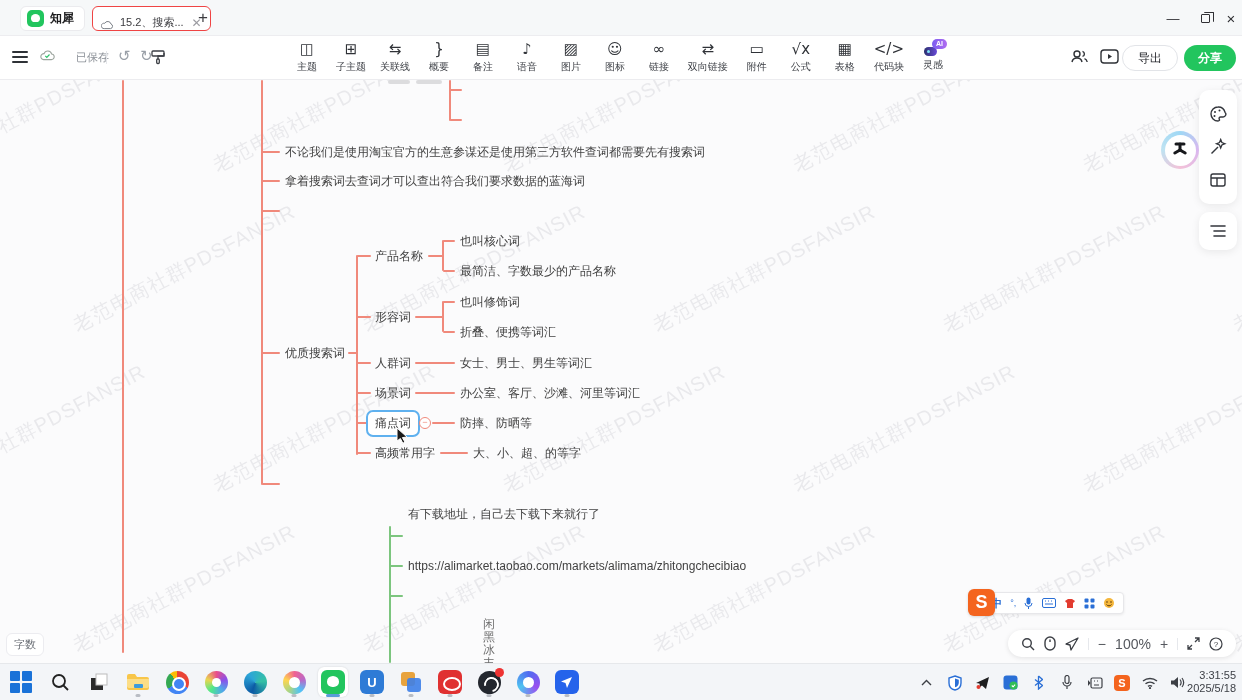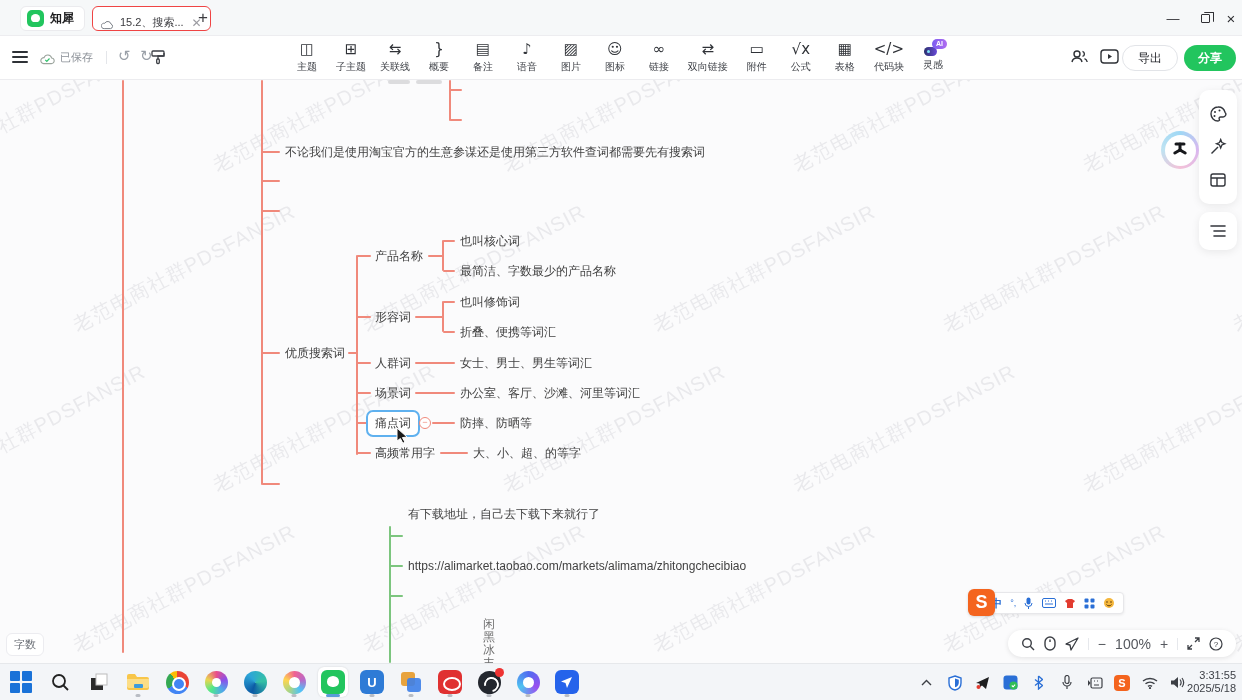--- a/index.html
+++ b/index.html
@@ -18,21 +18,21 @@
   .doc-tab{position:absolute;left:92px;top:6px;height:25px;padding:0 8px;background:#fff;border:1px solid #ef4444;border-radius:6px;display:flex;align-items:flex-end;gap:6px;font-size:11px;color:#3b3b3f}
   .tab-close{color:#9a9aa0;font-size:12px;margin-left:2px;cursor:pointer}
   .tab-add{position:absolute;left:198px;top:8px;font-size:17px;color:#3c3c40;line-height:20px}
   .wctl{position:absolute;top:0;height:36px;width:34px;display:flex;align-items:center;justify-content:center;color:#303034;font-size:13px}
   .restore-glyph{width:9px;height:9px;border:1px solid #303034;border-radius:1px;position:relative}
   .restore-glyph::before{content:"";position:absolute;left:2px;top:-3px;width:9px;height:9px;border:1px solid #303034;border-left:none;border-bottom:none;border-radius:1px}
   
   .toolbar{position:absolute;left:0;top:36px;width:1242px;height:44px;background:#fff;border-bottom:1px solid #ececef}
   .hamb{position:absolute;left:12px;top:15px;width:16px;height:12px;display:flex;flex-direction:column;justify-content:space-between}
   .hamb i{height:2px;background:#2f3237;border-radius:1px}
-  .saved{position:absolute;left:40px;top:14px;display:flex;align-items:flex-end;gap:5px;font-size:11px;color:#8a8f96}
+  .saved{position:absolute;left:40px;top:14px;display:flex;align-items:flex-start;gap:21px;font-size:11px;color:#8a8f96}
   .tb-sep{position:absolute;left:106px;top:15px;width:1px;height:13px;background:#e4e6ea}
   .undo,.redo{position:absolute;top:11px;font-size:15px;color:#9aa0a8}
   .painter{position:absolute;left:150px;top:13px}
   .tools{position:absolute;left:292px;top:4px;width:656px;display:flex;justify-content:space-between}
   .tool{display:flex;flex-direction:column;align-items:center;gap:1px;min-width:30px;cursor:pointer}
   .tool .glyph{font-size:15px;height:19px;line-height:19px;color:var(--icon);font-family:"DejaVu Sans",sans-serif}
   .tool .tlabel{font-size:10px;color:#3c3f45;white-space:nowrap}
   .ai-glyph{width:18px;height:14px;position:relative;margin-top:3px}
   .ai-glyph .b1{position:absolute;left:0;top:4px;width:13px;height:9px;border-radius:5px;background:linear-gradient(90deg,#2a2f6e,#6a4bd8)}
   .ai-glyph .b1::after{content:"";position:absolute;left:3px;top:3px;width:3px;height:3px;border-radius:50%;background:#7de3f7}
@@ -267,20 +267,21 @@
   <div class="hl" style="left:262px;top:100px;width:18px"></div>
   <div class="hl" style="left:262px;top:130px;width:18px"></div>
   <div class="hl" style="left:262px;top:272px;width:18px"></div>
   <div class="hl" style="left:262px;top:403px;width:18px"></div>
 
   <div class="vl" style="left:449px;top:0;height:41px"></div>
   <div class="hl" style="left:450px;top:9px;width:12px"></div>
   <div class="hl" style="left:450px;top:39px;width:12px"></div>
 
   <div class="mnode" style="left:285px;top:72px">不论我们是使用淘宝官方的生意参谋还是使用第三方软件查词都需要先有搜索词</div>
+  <div class="mnode" style="left:285px;top:101px">拿着搜索词去查词才可以查出符合我们要求数据的蓝海词</div>
   <div class="mnode" style="left:285px;top:273px">优质搜索词</div>
 
   <div class="hl" style="left:348px;top:272px;width:10px"></div>
   <div class="vl" style="left:356px;top:175px;height:200px"></div>
   <div class="hl" style="left:357px;top:175px;width:14px"></div>
   <div class="hl" style="left:357px;top:236px;width:14px"></div>
   <div class="hl" style="left:357px;top:282px;width:14px"></div>
   <div class="hl" style="left:357px;top:312px;width:14px"></div>
   <div class="hl" style="left:357px;top:342px;width:10px"></div>
   <div class="hl" style="left:357px;top:372px;width:14px"></div>

